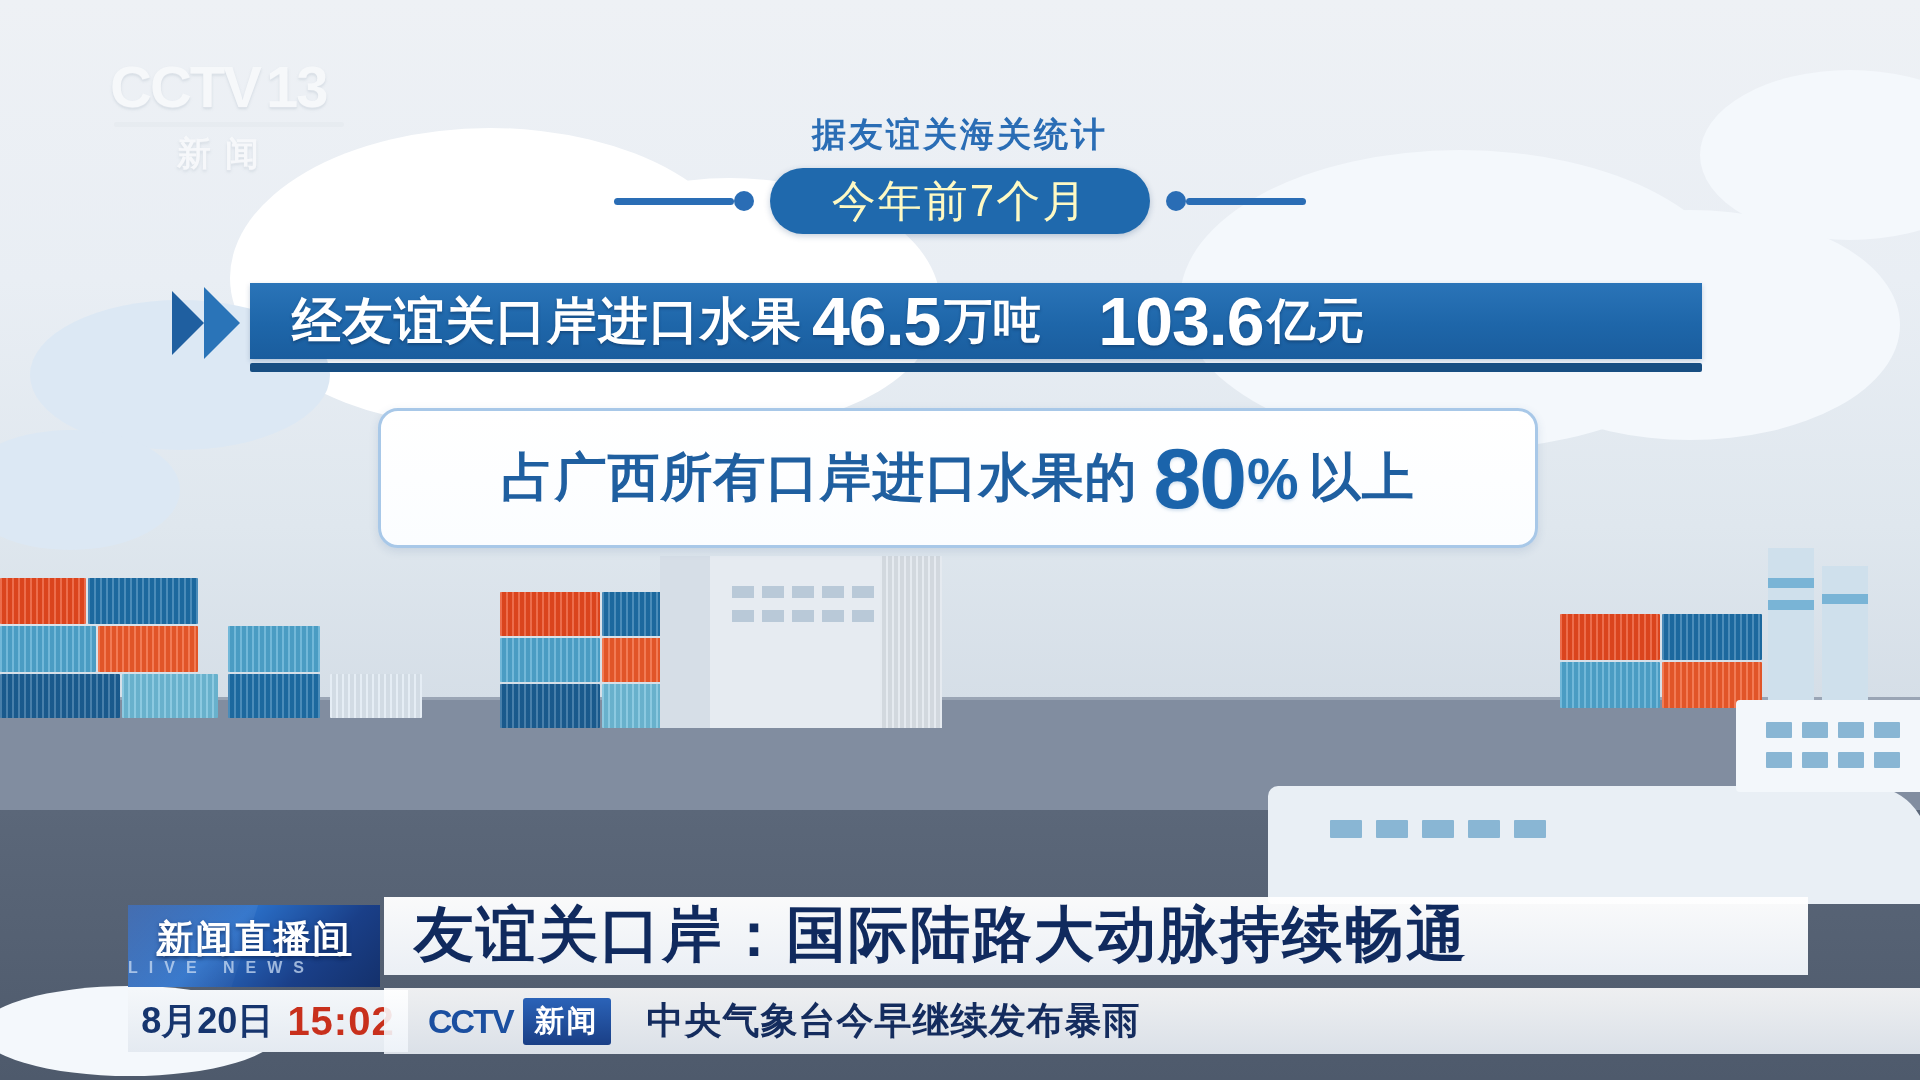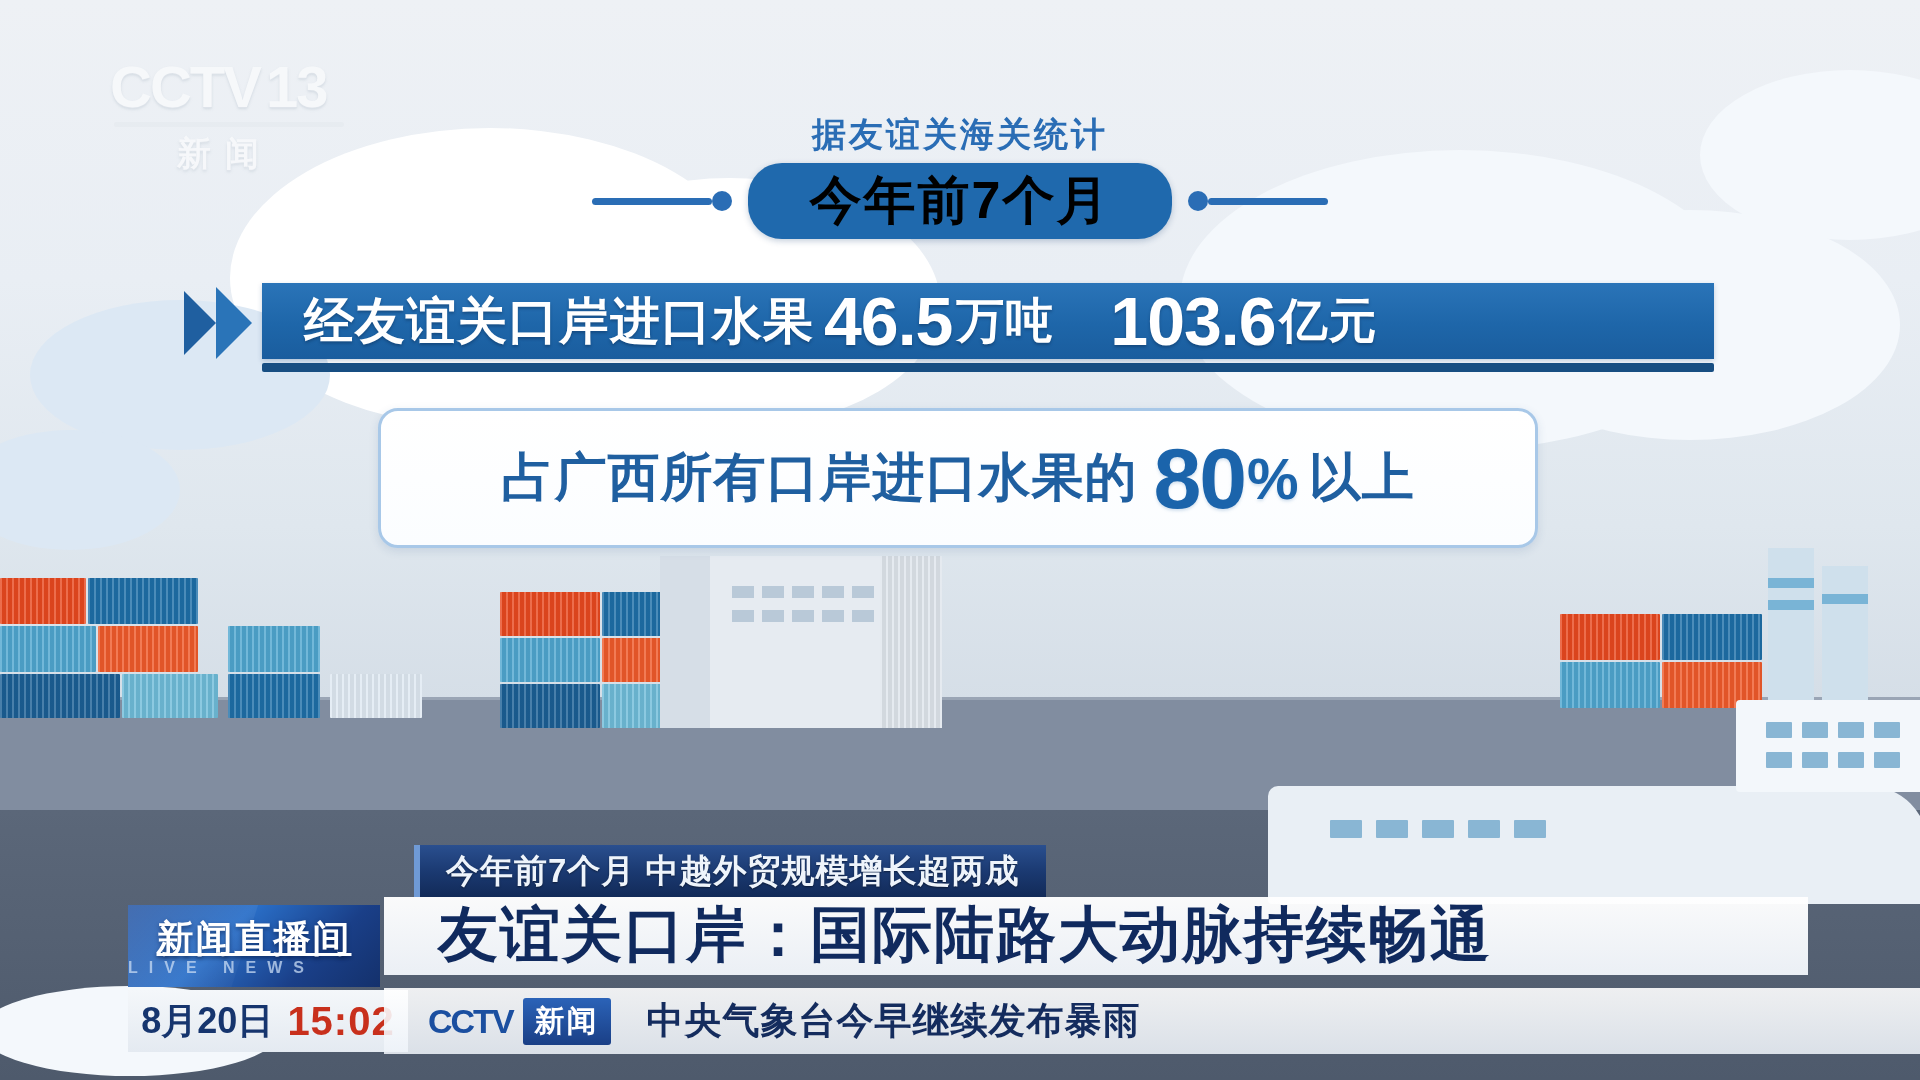--- a/index.html
+++ b/index.html
@@ -76,27 +76,27 @@
   }
   .lead-line { display:flex; align-items:center; }
   .lead-line .bar { width:120px; height:7px; background:#2a6db5; border-radius:4px; }
   .lead-line .dot { width:20px; height:20px; border-radius:50%; background:#2a6db5; }
   .lead-line.right { flex-direction:row-reverse; }
   .pill {
     background:#1f69ad;
     border-radius:34px;
     padding:7px 62px;
     margin:0 16px;
-    font-size:52px; font-weight:700; color:#000000;
+    font-size:44px; font-weight:400; color:#fef9c3;
     letter-spacing:2px;
     line-height:1.18;
     box-shadow:0 2px 6px rgba(20,60,110,.25);
   }
 
-  .band-wrap { position:absolute; left:204px; top:283px; width:1510px; height:80px; }
+  .band-wrap { position:absolute; left:192px; top:283px; width:1510px; height:80px; }
   .band-arrows {
     position:absolute; left:-22px; top:2px; width:78px; height:76px;
   }
   .band-arrows svg { display:block; }
   .band {
     position:absolute; left:58px; top:0; right:0; height:76px;
     background:linear-gradient(180deg,#2a74b8 0%,#1e66a9 55%,#1a5d9e 100%);
     display:flex; align-items:center;
     padding-left:42px;
     box-shadow:0 2px 5px rgba(20,60,110,.22);
@@ -182,21 +182,21 @@
     text-shadow:0 1px 2px rgba(0,0,0,.45);
   }
 
   .headline-bg {
     position:absolute; left:384px; top:897px; width:1424px; height:78px;
     background:linear-gradient(180deg,rgba(255,255,255,.97) 0%,rgba(243,247,252,.95) 100%);
   }
   .headline {
     position:absolute; left:414px; top:893px; height:84px;
     display:flex; align-items:center;
-    font-size:60px; font-weight:700; color:#102a5e; letter-spacing:2px;margin-left:24px;
+    font-size:60px; font-weight:700; color:#102a5e; letter-spacing:2px;
   }
 
   .logo-box {
     position:absolute; left:128px; top:905px; width:252px; height:82px;
     background:linear-gradient(135deg,#1d4fa0 0%,#2a6fc8 38%,#1a3f88 72%,#14316c 100%);
     overflow:hidden;
   }
   .logo-box::before{
     content:""; position:absolute; left:-40px; top:-30px; width:150px; height:160px;
     background:linear-gradient(110deg,rgba(255,255,255,.22),rgba(255,255,255,0));
@@ -374,23 +374,20 @@
   <div class="card">
     <span class="c-cn">占广西所有口岸进口水果的</span>
     <span class="c-num">80</span>
     <span class="c-pct">%</span>
     <span class="c-tail">以上</span>
   </div>
 </div>
 
 <div id="lower">
 
-  <div class="topic-bar">
-    <span>今年前7个月 中越外贸规模增长超两成</span>
-  </div>
 
   <div class="headline-bg"></div>
   <div class="headline">友谊关口岸：国际陆路大动脉持续畅通</div>
 
   <div class="logo-box">
     <div class="logo-cn">新闻直播间</div>
     <div class="logo-en">LIVE NEWS</div>
   </div>
 
   <div class="clockbar">

